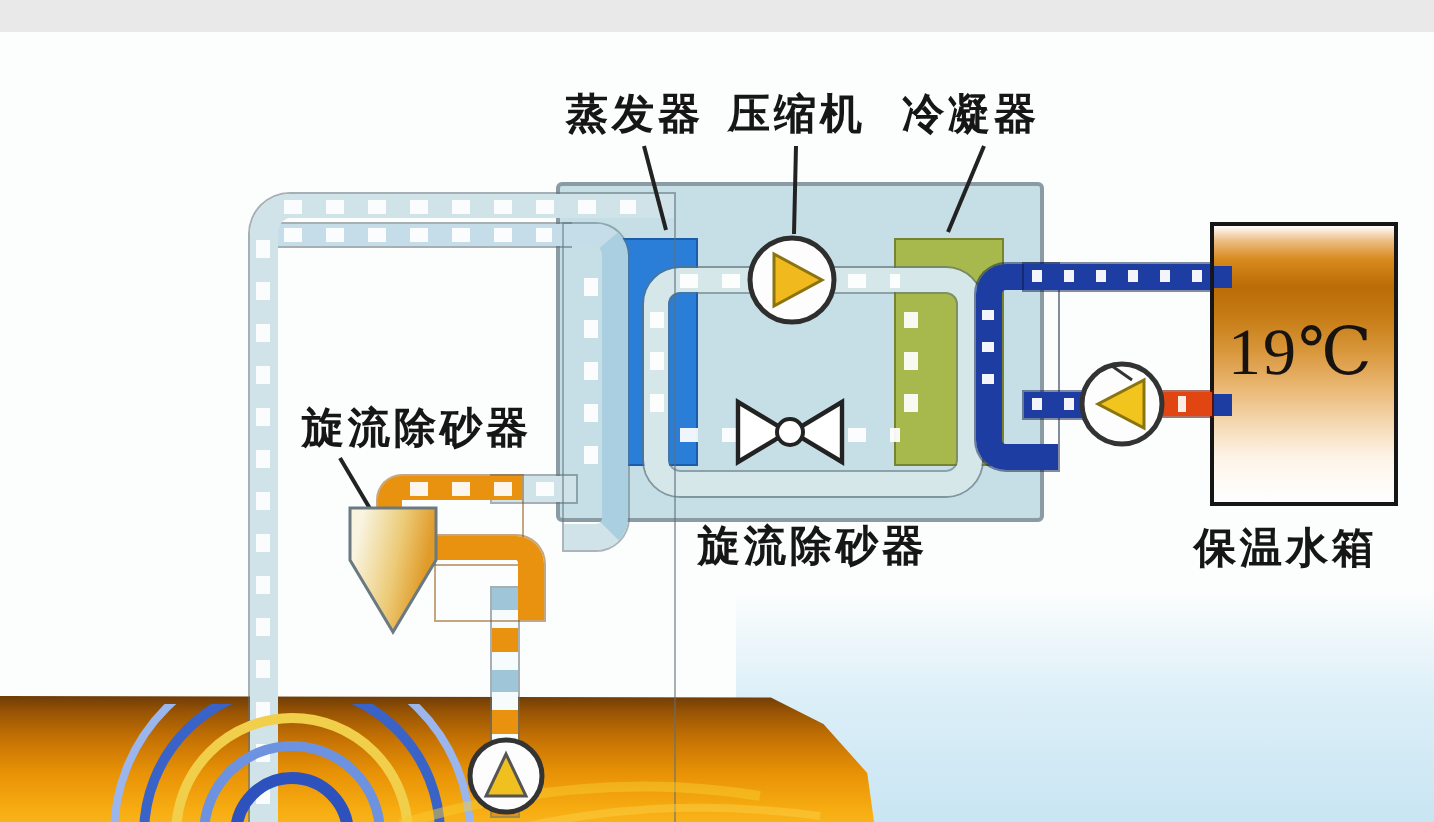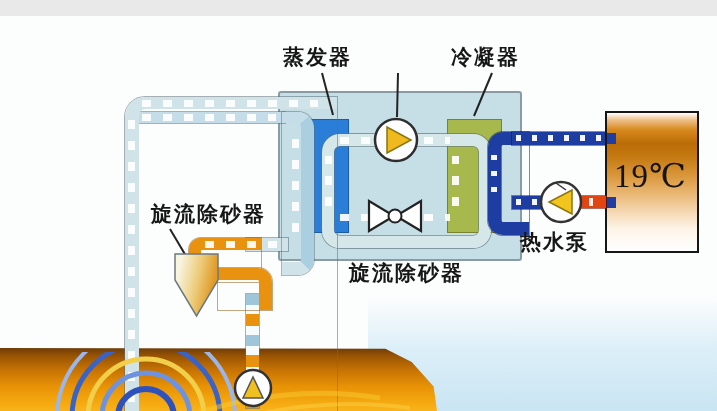--- a/index.html
+++ b/index.html
@@ -168,19 +168,20 @@
       <polygon points="243,382 263,382 253,361" fill="#f0c020" stroke="#555" stroke-width="1.5"></polygon>
     </g>
 
     <g opacity="0.85">
       <polygon points="485,411 500,396 515,411" fill="#93a4ae"></polygon>
       <polygon points="512,411 527,397 542,411" fill="#93a4ae"></polygon>
     </g>
   </svg>
 
   <div class="lbl" style="left:283px;top:31px;">蒸发器</div>
+  <div class="lbl" style="left:364px;top:31px;">压缩机</div>
   <div class="lbl" style="left:451px;top:31px;">冷凝器</div>
   <div class="lbl" style="left:151px;top:188px;">旋流除砂器</div>
   <div class="lbl" style="left:349px;top:247px;">旋流除砂器</div>
-  <div class="lbl" style="left:520px;top:216px;">热水泵</div>
+  <div class="lbl" style="left:597px;top:248px;">保温水箱</div>
   <div class="temp" style="left:614px;top:140px;">19℃</div>
 
 </div>
 
 </body></html>

